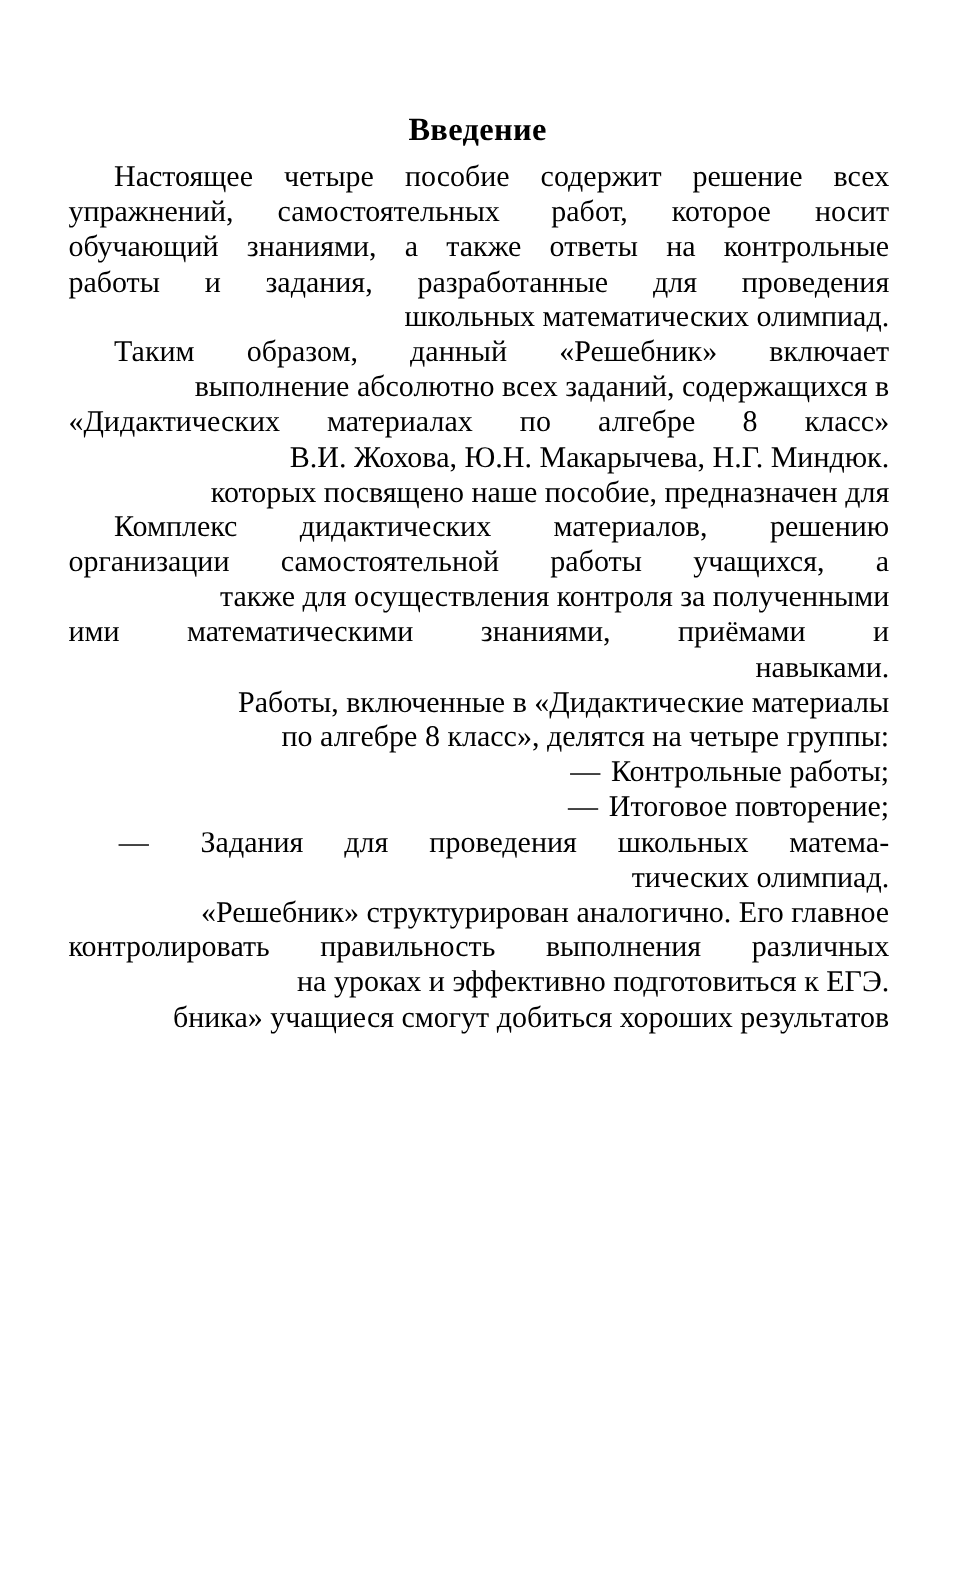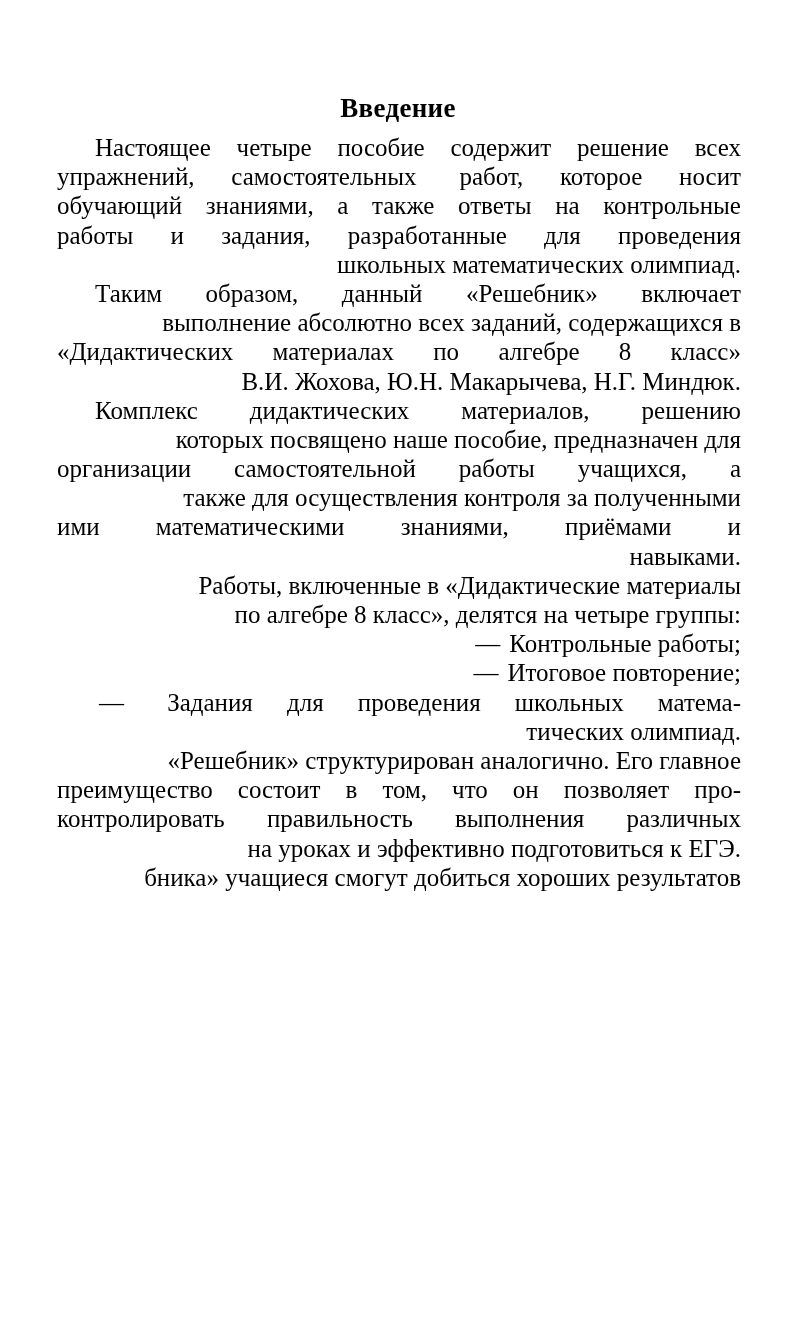--- a/index.html
+++ b/index.html
@@ -154,27 +154,27 @@
           <span>материалах</span>
           <span>по</span>
           <span>алгебре</span>
           <span>8</span>
           <span>класс»</span>
         </div>
       <div class="ln flush">В.И. Жохова, Ю.Н. Макарычева, Н.Г. Миндюк.</div>
     </div>
 
     <div>
+      <div class="ln flush">которых посвящено наше пособие, предназначен для</div>
       <div class="ln just indent">
           <span>Комплекс</span>
           <span>дидактических</span>
           <span>материалов,</span>
           <span>решению</span>
         </div>
-      <div class="ln flush">которых посвящено наше пособие, предназначен для</div>
       <div class="ln just">
           <span>организации</span>
           <span>самостоятельной</span>
           <span>работы</span>
           <span>учащихся,</span>
           <span>а</span>
         </div>
       <div class="ln flush">также для осуществления контроля за полученными</div>
       <div class="ln just">
           <span>ими</span>
@@ -209,30 +209,20 @@
           <span>проведения</span>
           <span>школьных</span>
           <span>матема-</span>
         </div>
       <div class="ln flush">тических олимпиад.</div>
     </div>
 
     <div>
       <div class="ln flush indent">«Решебник» структурирован аналогично. Его главное</div>
       <div class="ln just">
-          <span>преимущество</span>
-          <span>состоит</span>
-          <span>в</span>
-          <span>том,</span>
-          <span>что</span>
-          <span>он</span>
-          <span>позволяет</span>
-          <span>про-</span>
-        </div>
-      <div class="ln just">
           <span>контролировать</span>
           <span>правильность</span>
           <span>выполнения</span>
           <span>различных</span>
         </div>
       <div class="ln flush">на уроках и эффективно подготовиться к ЕГЭ.</div>
       <div class="ln flush">бника» учащиеся смогут добиться хороших результатов</div>
     </div>
 
   </div>

